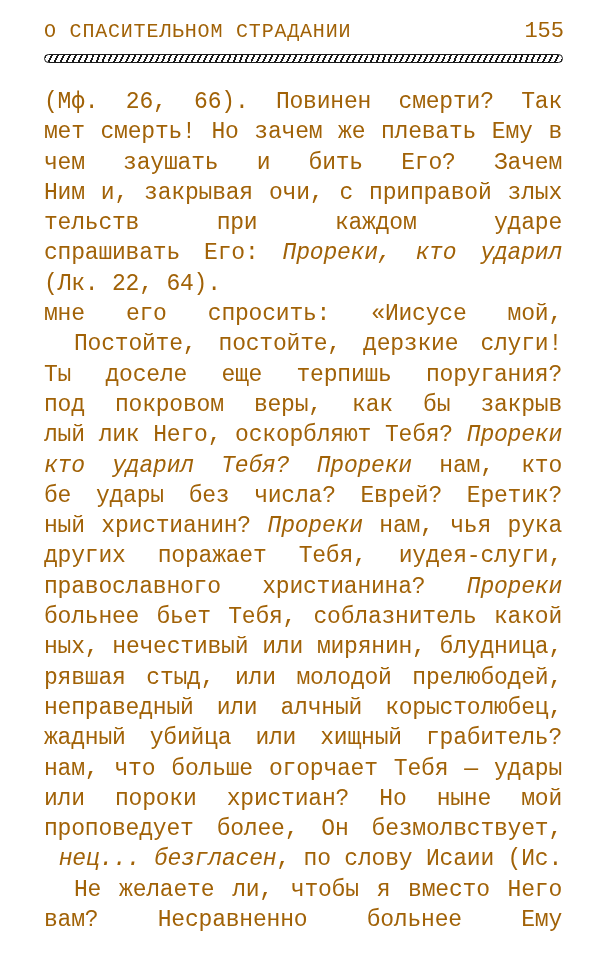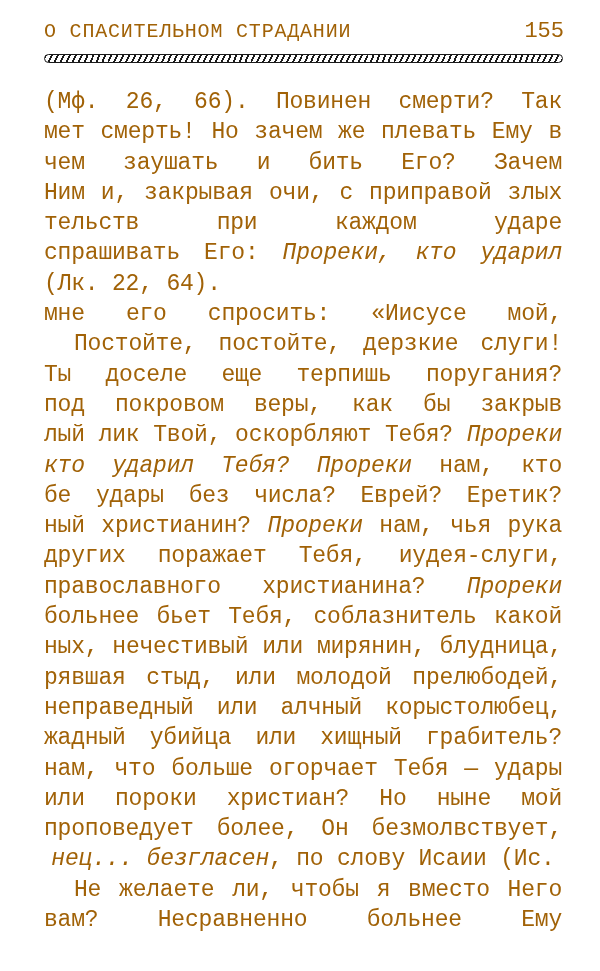--- a/index.html
+++ b/index.html
@@ -60,21 +60,21 @@
   }
   .line {
     height: 30.3px;
     line-height: 30.3px;
     overflow: hidden;
     text-align: justify;
     text-align-last: justify;
     white-space: normal;
   }
   .line.end {
-    text-align: center;
+    text-align: right;
     text-align-last: left;
   }
   .line.indent {
     padding-left: 30px;
   }
   .seg.it {
     font-style: italic;
   }
 </style>
 </head>
@@ -94,21 +94,21 @@
       <div class="line"><span class="seg">мет смерть! Но зачем же плевать Ему в лицо, за-</span></div>
       <div class="line"><span class="seg">чем заушать и бить Его? Зачем надругаться над</span></div>
       <div class="line"><span class="seg">Ним и, закрывая очи, с приправой злых издева-</span></div>
       <div class="line"><span class="seg">тельств при каждом ударе святотатственной руки,</span></div>
       <div class="line"><span class="seg">спрашивать Его: </span><span class="seg it">Прореки, кто ударил Тебя?</span></div>
       <div class="line end"><span class="seg">(Лк. 22, 64).</span></div>
       <div class="line"><span class="seg">мне его спросить: «Иисусе мой, Избавителю мой,</span></div>
       <div class="line indent"><span class="seg">Постойте, постойте, дерзкие слуги! Дайте и</span></div>
       <div class="line"><span class="seg">Ты доселе еще терпишь поругания? Доселе еще,</span></div>
       <div class="line"><span class="seg">под покровом веры, как бы закрыв руками свет-</span></div>
-      <div class="line"><span class="seg">лый лик Твой, оскорбляют Тебя? </span><span class="seg it">Прореки</span><span class="seg"> нам,</span></div>
+      <div class="line"><span class="seg">лый лик Него, оскорбляют Тебя? </span><span class="seg it">Прореки</span><span class="seg"> нам,</span></div>
       <div class="line"><span class="seg it">кто ударил Тебя? Прореки</span><span class="seg"> нам, кто наносит Те-</span></div>
       <div class="line"><span class="seg">бе удары без числа? Еврей? Еретик? Православ-</span></div>
       <div class="line"><span class="seg">ный христианин? </span><span class="seg it">Прореки</span><span class="seg"> нам, чья рука чаще</span></div>
       <div class="line"><span class="seg">других поражает Тебя, иудея-слуги, еретика или</span></div>
       <div class="line"><span class="seg">православного христианина? </span><span class="seg it">Прореки</span><span class="seg"> нам, кто</span></div>
       <div class="line"><span class="seg">больнее бьет Тебя, соблазнитель какой из духов-</span></div>
       <div class="line"><span class="seg">ных, нечестивый или мирянин, блудница, поте-</span></div>
       <div class="line"><span class="seg">рявшая стыд, или молодой прелюбодей, судья</span></div>
       <div class="line"><span class="seg">неправедный или алчный корыстолюбец, крово-</span></div>
       <div class="line"><span class="seg">жадный убийца или хищный грабитель? Прореки</span></div>

